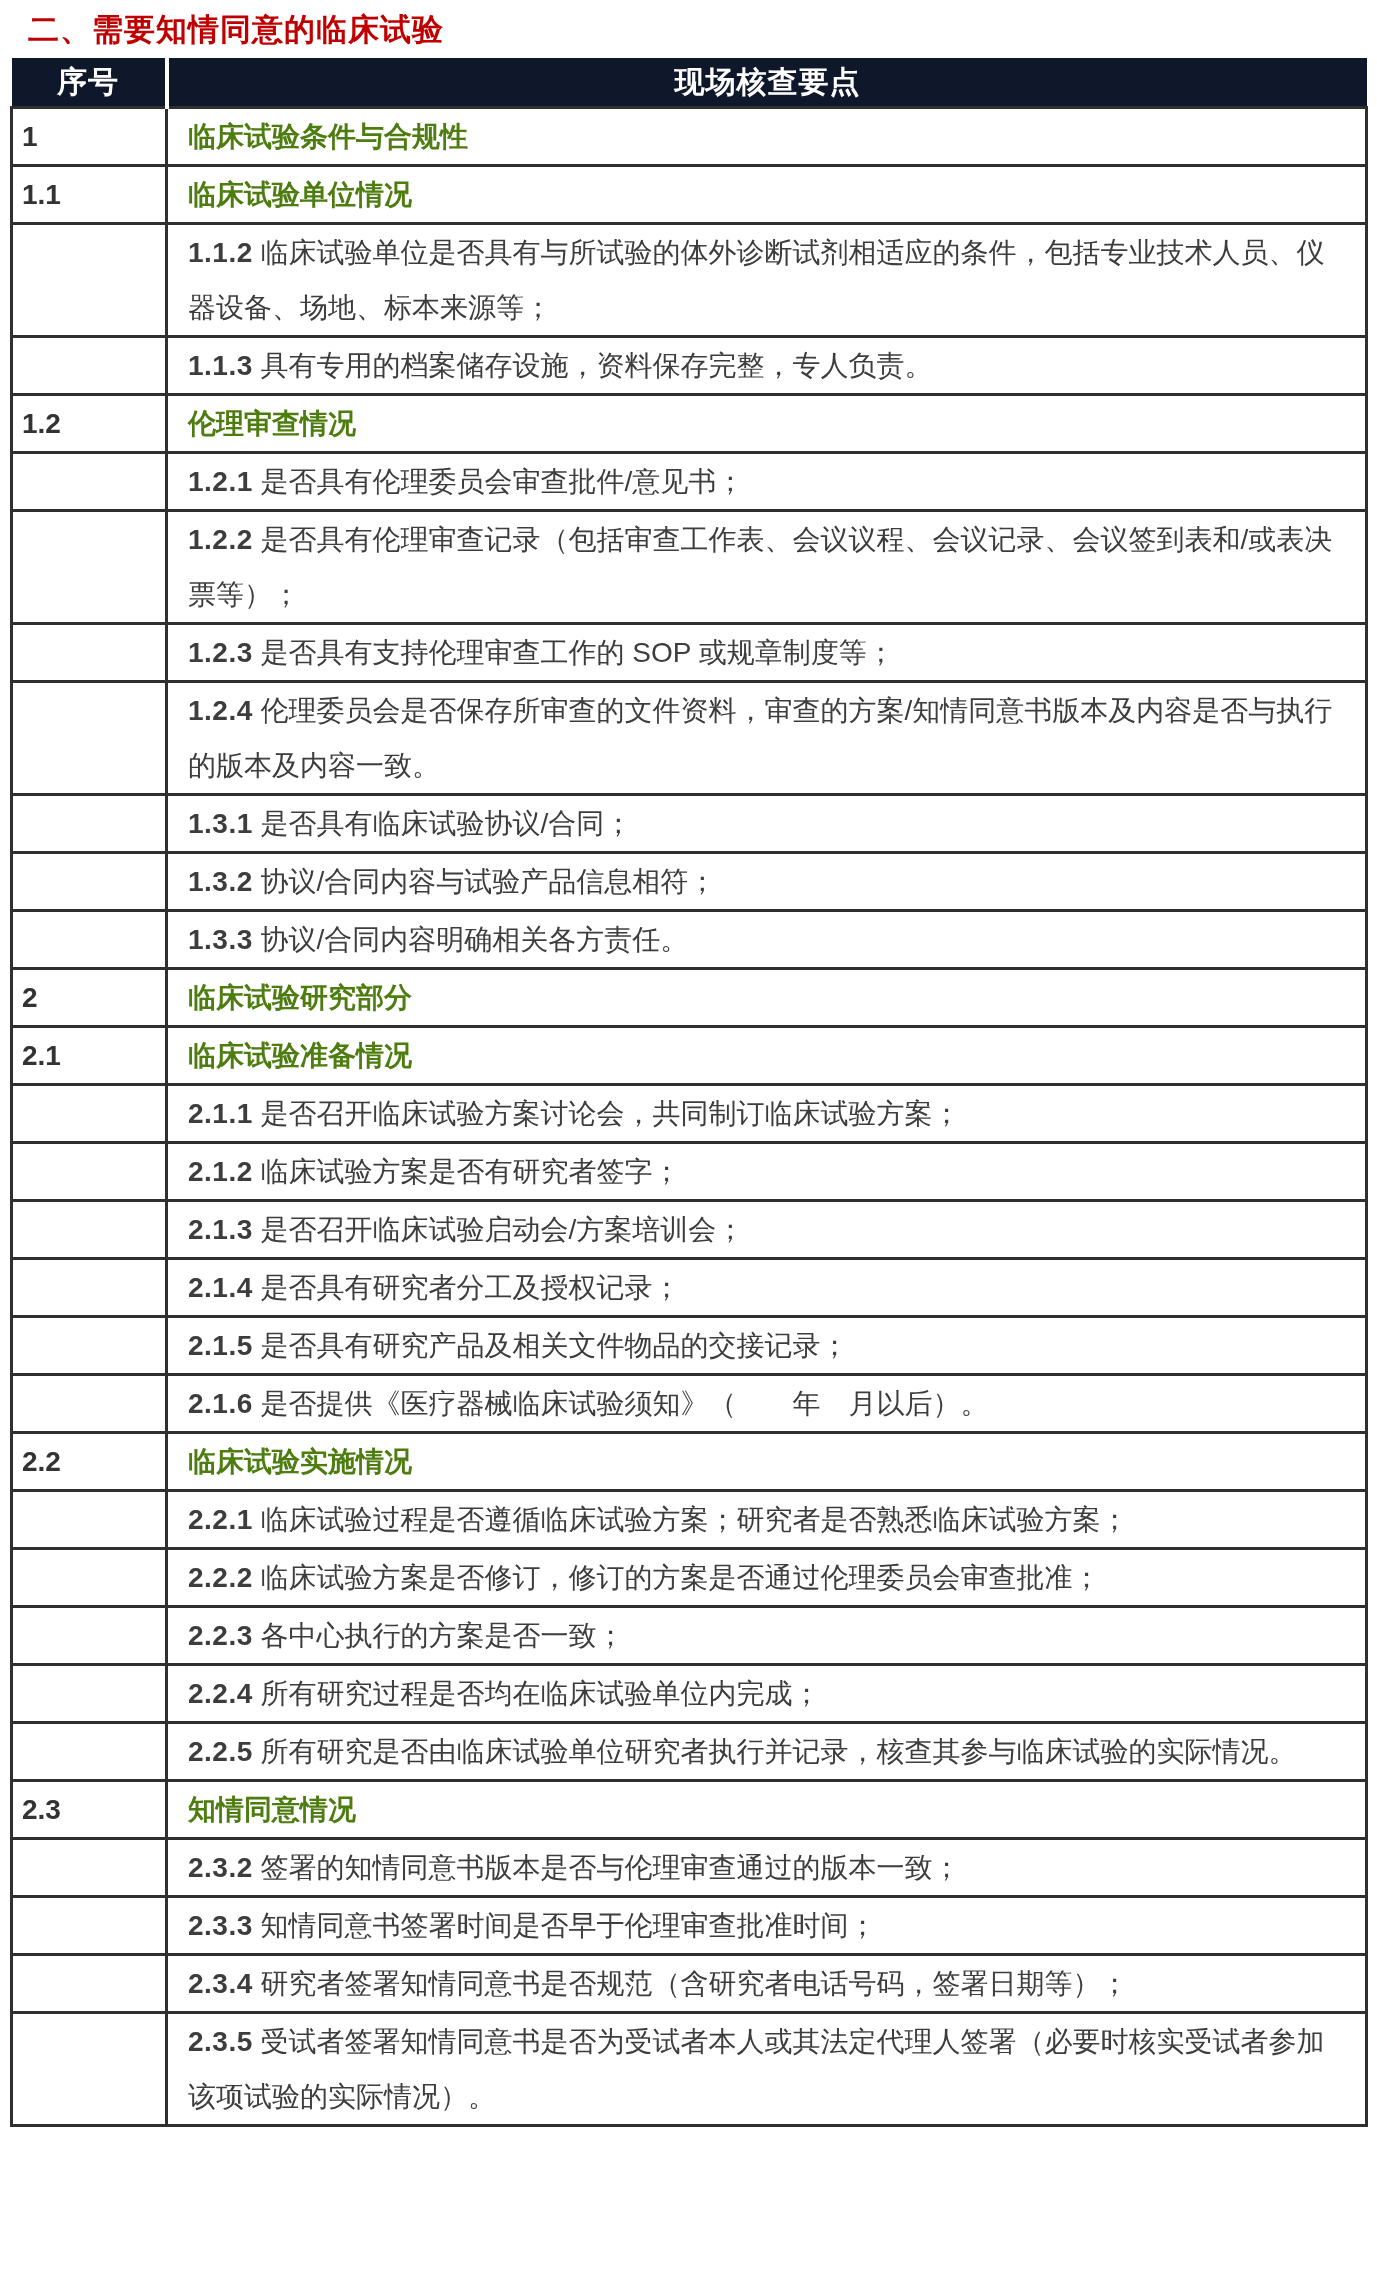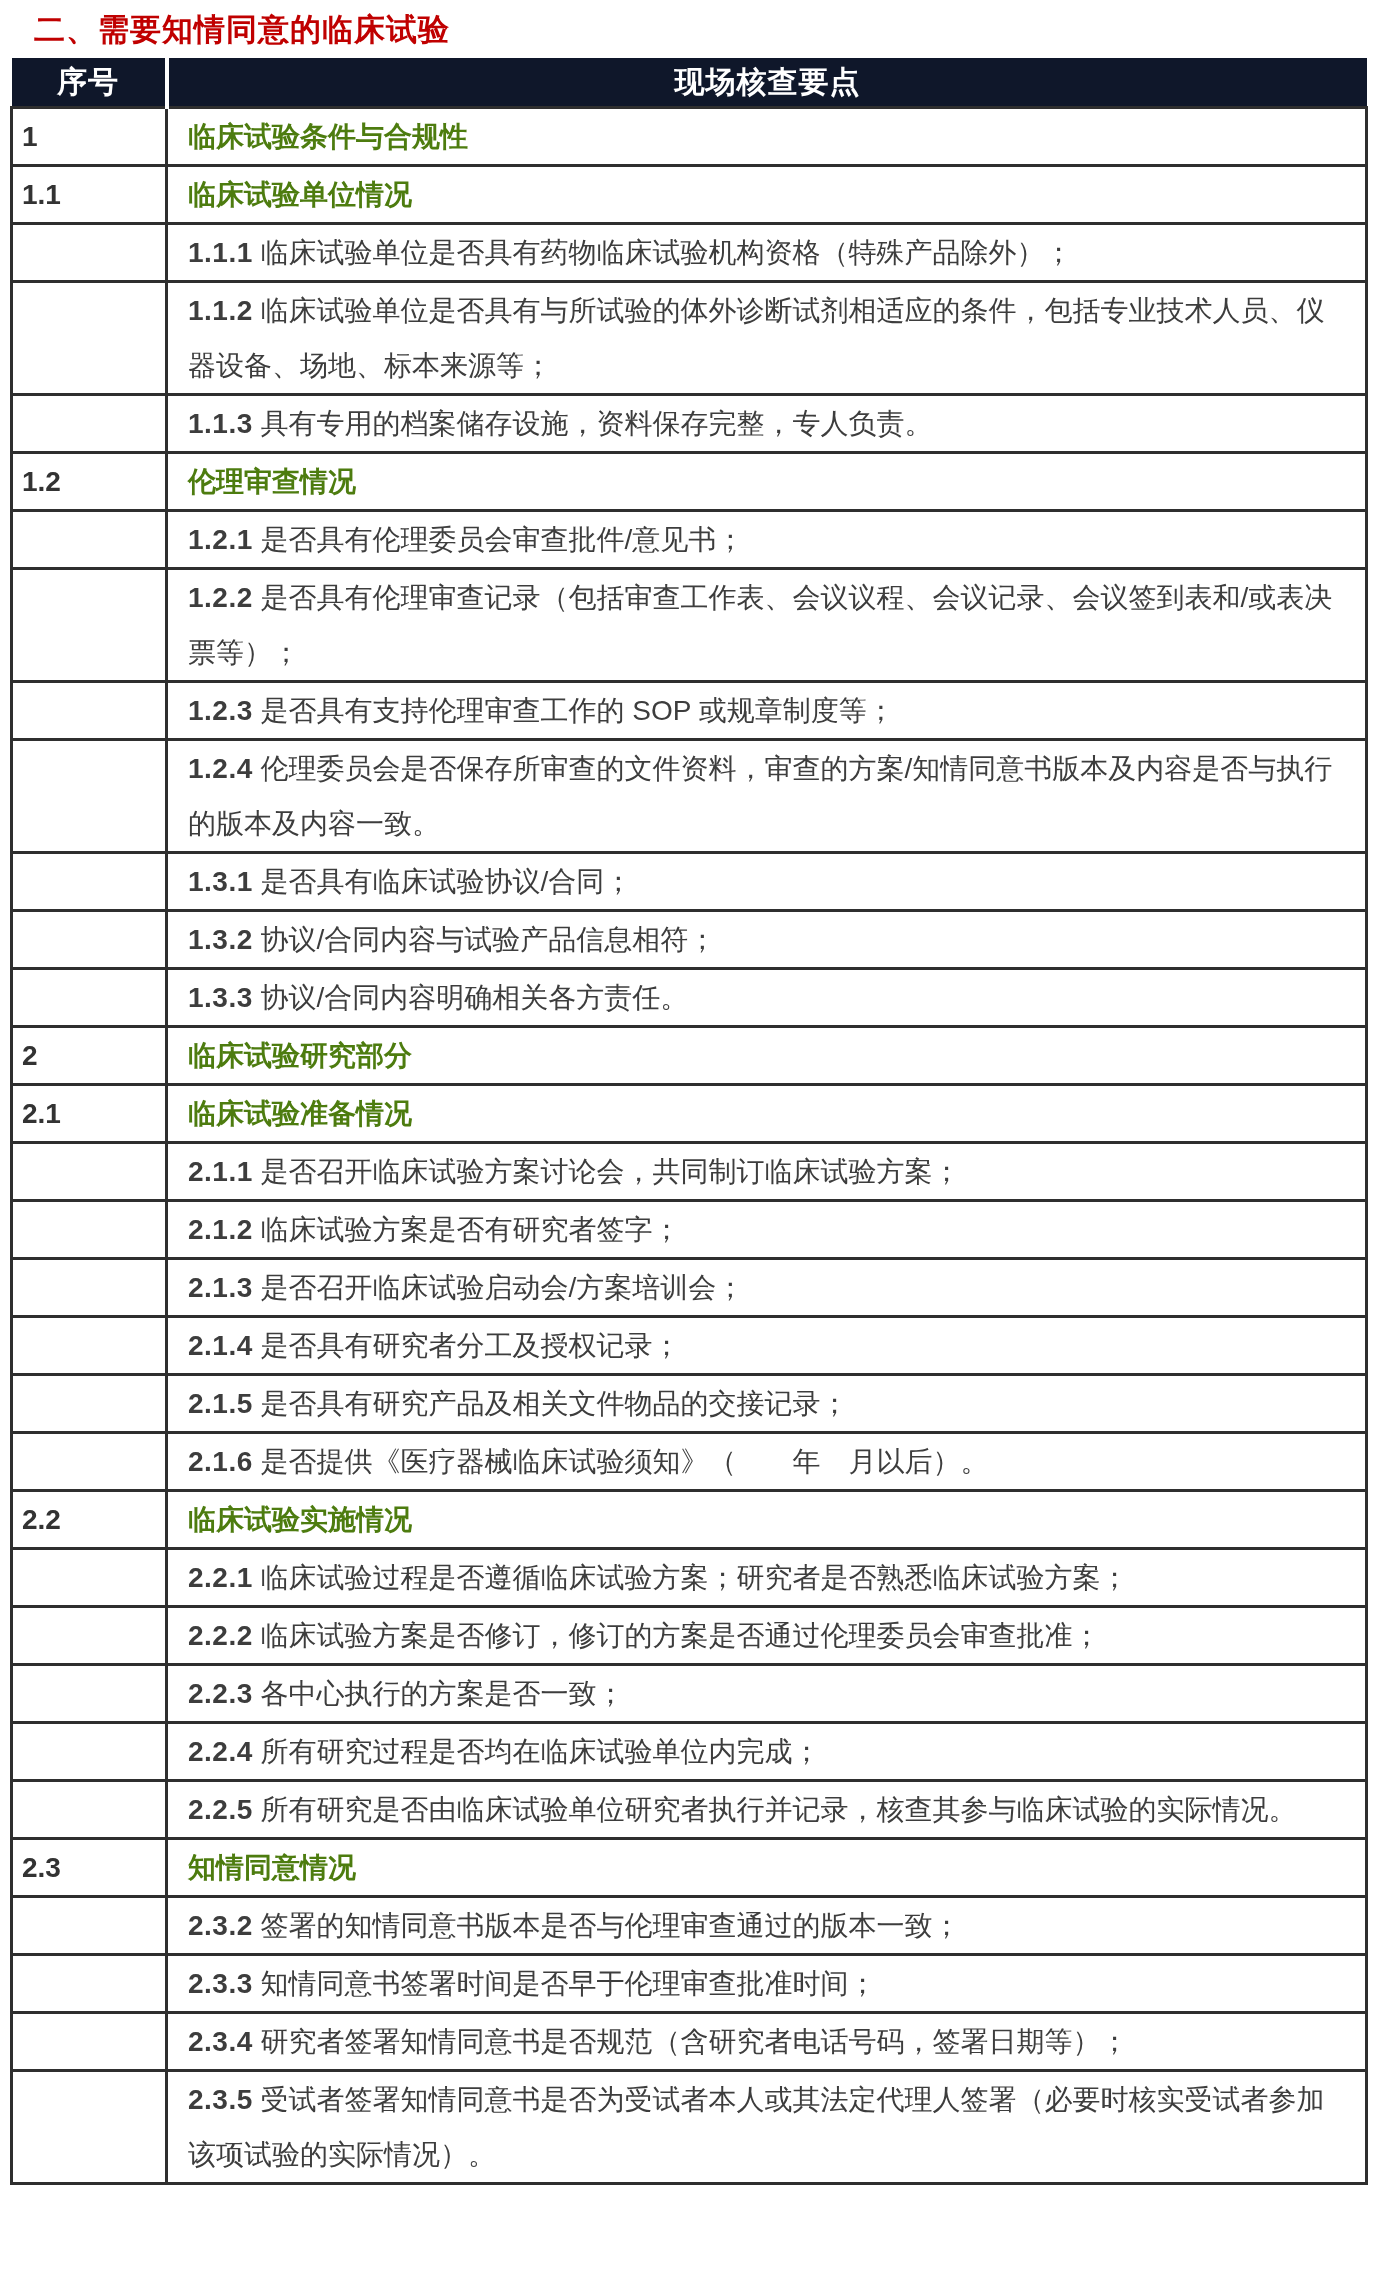--- a/index.html
+++ b/index.html
@@ -13,21 +13,21 @@
     height: 2292px;
     background: #ffffff;
     box-sizing: border-box;
     padding: 8px 9px 0 10px;
   }
   .doc-title {
     color: #c00000;
     font-size: 31px;
     font-weight: bold;
     line-height: 40px;
-    margin: 2px 0 8px 24px;
+    margin: 2px 0 8px 18px;
     letter-spacing: 1px;
   }
   table.check-table {
     border-collapse: collapse;
     width: 1358px;
     table-layout: fixed;
   }
   table.check-table th {
     background: #0f172a;
     color: #ffffff;
@@ -91,24 +91,20 @@
         <tr class="section-row">
           <td class="col-no">1</td>
           <td class="col-point">临床试验条件与合规性</td>
         </tr>
         <tr class="section-row">
           <td class="col-no">1.1</td>
           <td class="col-point">临床试验单位情况</td>
         </tr>
         <tr>
           <td class="col-no"></td>
-          <td class="col-point"><b class="num">1.1.1</b> 临床试验单位是否具有药物临床试验机构资格（特殊产品除外）；</td>
-        </tr>
-        <tr>
-          <td class="col-no"></td>
           <td class="col-point"><b class="num">1.1.2</b> 临床试验单位是否具有与所试验的体外诊断试剂相适应的条件，包括专业技术人员、仪器设备、场地、标本来源等；</td>
         </tr>
         <tr>
           <td class="col-no"></td>
           <td class="col-point"><b class="num">1.1.3</b> 具有专用的档案储存设施，资料保存完整，专人负责。</td>
         </tr>
         <tr class="section-row">
           <td class="col-no">1.2</td>
           <td class="col-point">伦理审查情况</td>
         </tr>

